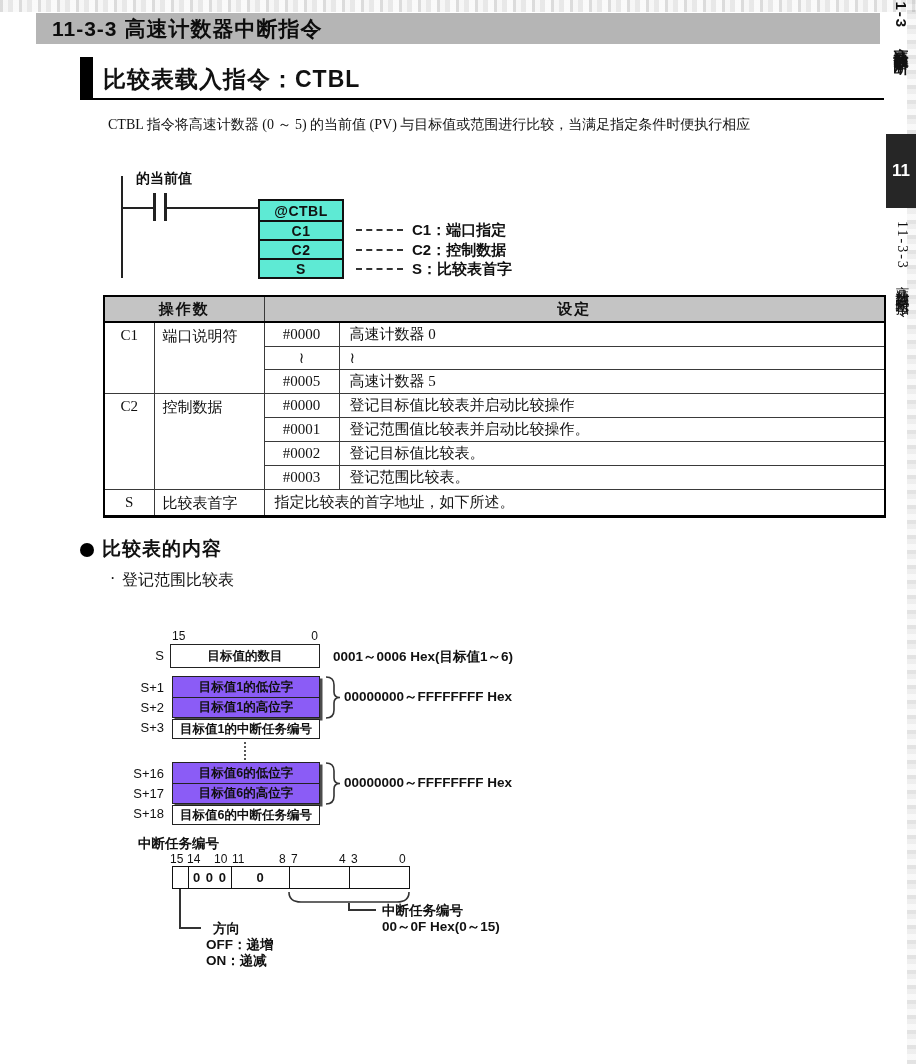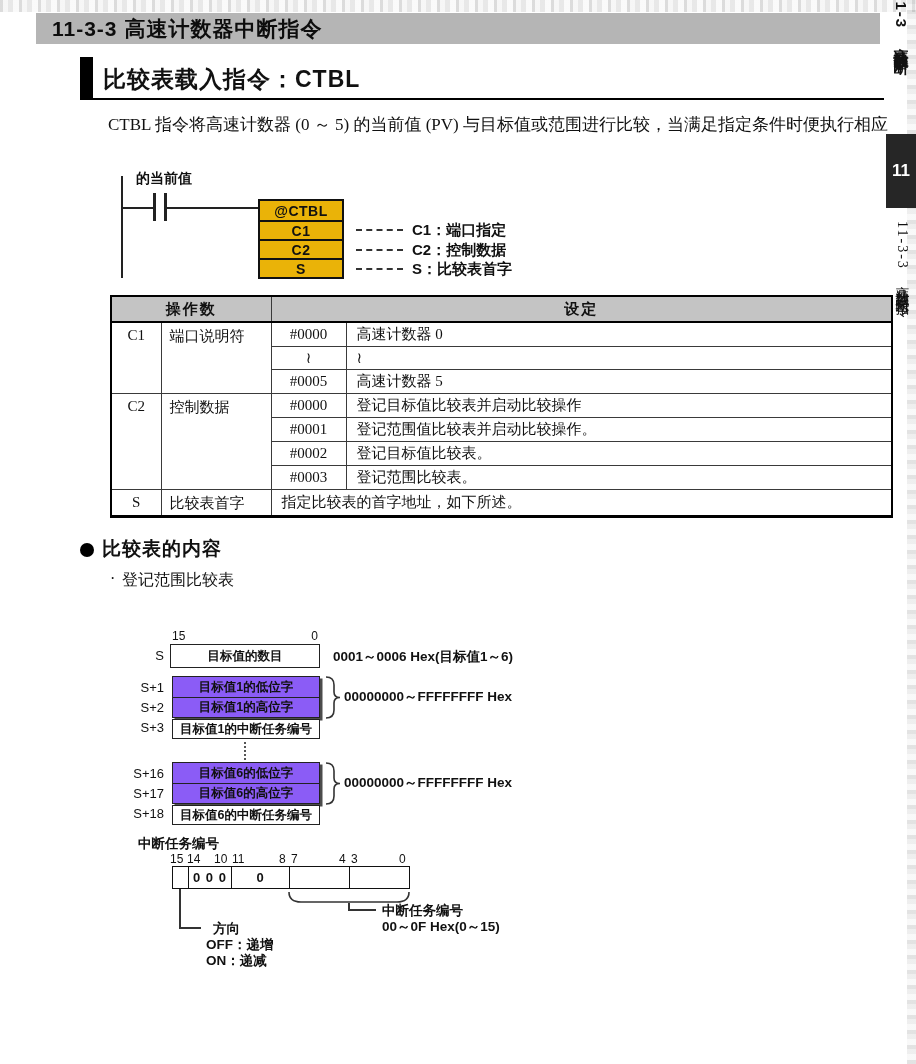--- a/index.html
+++ b/index.html
@@ -19,38 +19,38 @@
   
   .header-bar { left:36px; top:13px; width:844px; height:31px; background:#b5b5b5;
     display:flex; align-items:center; padding-left:16px;
     font:bold 21px "Liberation Sans","DejaVu Sans",sans-serif; letter-spacing:1px; color:#0d0d0d; }
 
   
   .title-block-bar { left:80px; top:57px; width:13px; height:43px; background:#000; }
   .title-text { left:103px; top:64px; font:bold 23px "Liberation Sans","DejaVu Sans",sans-serif; letter-spacing:1px; }
   .title-underline { left:80px; top:98px; width:804px; height:2px; background:#000; }
 
-  .intro { left:108px; top:112px; width:780px; font-size:17px; line-height:25px; white-space:nowrap; }
+  .intro { left:108px; top:112px; width:780px; font-size:14px; line-height:25px; white-space:nowrap; }
 
   
   .ladder-rail { left:121px; top:176px; width:2px; height:102px; background:#222; }
   .cond-label { left:136px; top:170px; font:600 14px "Liberation Sans","DejaVu Sans",sans-serif; }
   .wire { background:#222; height:2px; }
   .contact-bar { width:3px; height:28px; background:#222; top:193px; }
-  .instr-block { left:258px; top:199px; width:86px; border:2px solid #111; background:#eab308; }
+  .instr-block { left:258px; top:199px; width:86px; border:2px solid #111; background:#5eead4; }
   .instr-row { height:19px; border-top:2px solid #111; display:flex; align-items:center; justify-content:center;
     font:600 14px "Liberation Sans","DejaVu Sans",sans-serif; letter-spacing:.5px; }
   .instr-row:first-child { border-top:none; }
   .dash-line { width:47px; border-top:2px dashed #333; }
   .ladder-note { font:600 15px "Liberation Sans","DejaVu Sans",sans-serif; white-space:nowrap; }
 
   
   .operand-table { left:103px; top:295px; }
   table { border-collapse:collapse; width:781px; table-layout:fixed;
-    font:15px "Liberation Serif","DejaVu Serif",serif;margin-left:7px; }
+    font:15px "Liberation Serif","DejaVu Serif",serif; }
   table, th, td { border:1px solid #3a3a3a; }
   table { border:2px solid #000; border-bottom-width:3px; }
   thead th { background:#c4c4c4; height:26px; border-bottom:2px solid #000;
     font:bold 15px "Liberation Sans","DejaVu Sans",sans-serif; letter-spacing:2px; text-align:center; }
   tbody td { height:23px; padding:2px 8px; }
   td.op { text-align:center; vertical-align:top; padding-top:4px; }
   td.nm { vertical-align:top; padding-top:4px; }
   td.val { text-align:center; }
   td.desc { padding-left:10px; }
 

